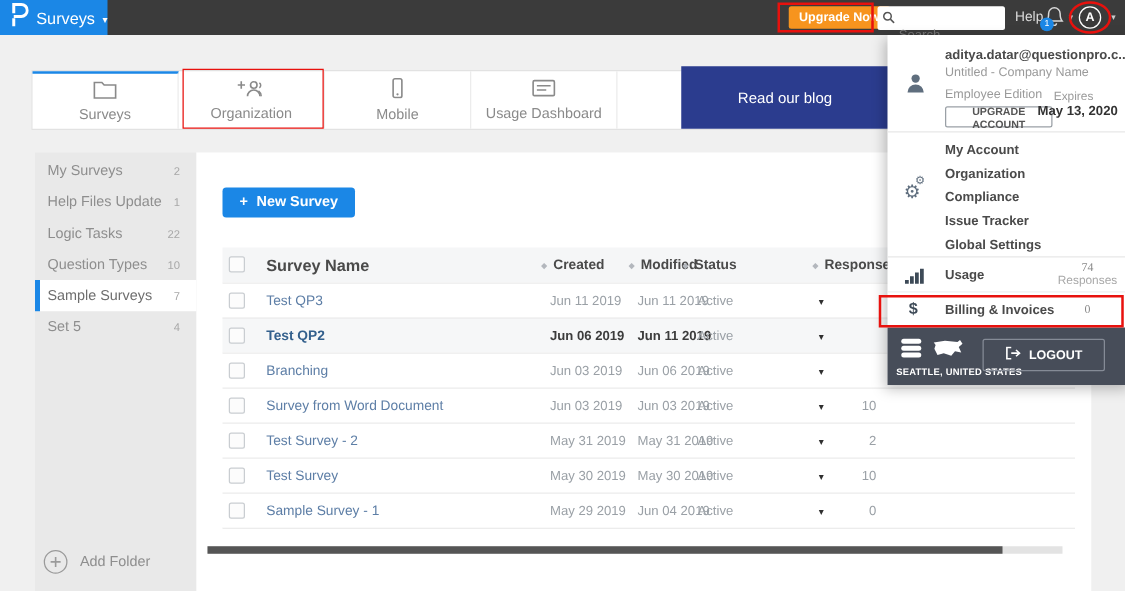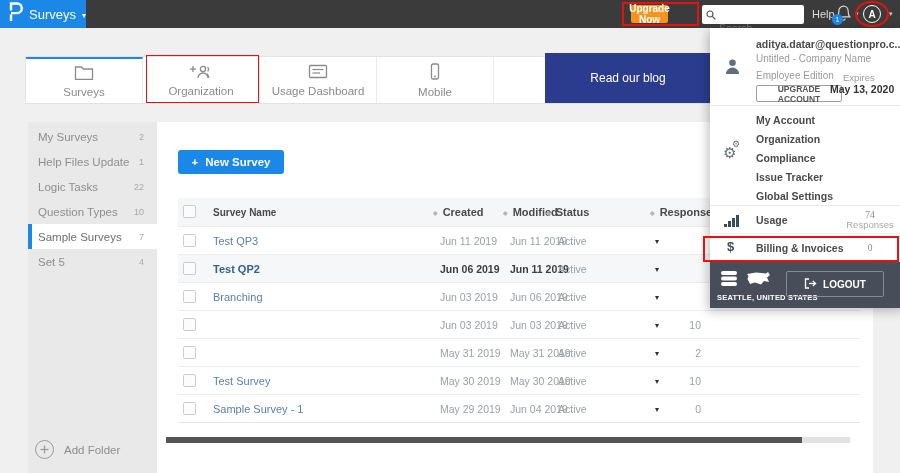--- a/index.html
+++ b/index.html
@@ -5,21 +5,21 @@
   * { box-sizing: border-box; margin: 0; padding: 0; }
   html,body { width:900px; height:473px; }
   body { font-family:"Liberation Sans",sans-serif; background:#f0f0f0; overflow:hidden; position:relative; }
   .abs { position:absolute; }
 
   
   .topbar { position:absolute; top:0; left:0; width:900px; height:28px; background:#3b3b3b; z-index:40; }
   .brand { position:absolute; top:0; left:0; width:86px; height:28px; background:#1b87e6; display:flex; align-items:center; gap:6px; padding-left:8px; cursor:pointer; }
   .brand-name { color:#fff; font-size:13px; }
   .brand-caret { color:#fff; font-size:8px; margin-top:2px; }
-  .upgrade-btn { position:absolute; left:631px; top:5px; width:37px; height:18px; background:#f7941e; color:#fff; font-size:10px; font-weight:bold; border:none; border-radius:2px; display:flex; align-items:center; justify-content:center; cursor:pointer; }
+  .upgrade-btn { position:absolute; left:631px; top:5px; width:81px; height:18px; background:#f7941e; color:#fff; font-size:10px; font-weight:bold; border:none; border-radius:2px; display:flex; align-items:center; justify-content:center; cursor:pointer; }
   .searchbox { position:absolute; left:702px; top:5px; width:102px; height:19px; background:#fff; border-radius:2px; display:flex; align-items:center; padding:0 4px; gap:3px; }
   .searchbox input { border:none; outline:none; width:80px; font-size:10.5px; color:#444; font-family:"Liberation Sans",sans-serif; background:transparent;margin-top:27px; }
   .help { position:absolute; left:812px; top:8px; color:#dcdcdc; font-size:11px; cursor:pointer; }
   .bell-wrap { position:absolute; left:836px; top:5px; width:16px; height:18px; cursor:pointer; }
   .bell-badge { position:absolute; left:832px; top:14px; width:11px; height:11px; border-radius:50%; background:#1b87e6; color:#fff; font-size:7px; display:flex; align-items:center; justify-content:center; z-index:2; }
   .bell-caret { position:absolute; left:855px; top:10px; color:#c9c9c9; font-size:7px; }
   .avatar { position:absolute; left:863px; top:5px; width:18px; height:18px; border:1.5px solid #fff; border-radius:50%; color:#fff; font-size:10px; font-weight:bold; display:flex; align-items:center; justify-content:center; cursor:pointer; }
   .avatar-caret { position:absolute; left:889px; top:10px; color:#c9c9c9; font-size:7px; }
 
   
@@ -42,21 +42,21 @@
   
   .main-panel { position:absolute; left:157px; top:122px; width:716px; height:351px; background:#fff; z-index:3; }
   .new-survey { position:absolute; left:178px; top:150px; width:106px; height:24px; background:#1b87e6; border:none; border-radius:3px; color:#fff; font-size:11.5px; font-weight:bold; display:flex; align-items:center; justify-content:center; gap:7px; cursor:pointer; z-index:5; }
   .table { position:absolute; left:178px; top:198px; width:682px; z-index:5; }
   .thead { position:relative; height:28px; background:#f5f6f7; }
   .trow { position:relative; height:28px; border-top:1px solid #ececec; background:#fff; }
   .trow.shaded { background:#f6f7f8; }
   .table-end { height:0; border-top:1px solid #e6e6e6; }
   .cb { position:absolute; left:5px; top:7px; width:13px; height:13px; border:1px solid #c9cdd1; border-radius:2px; background:#fcfcfc; cursor:pointer; }
   .cell { position:absolute; top:0; height:28px; display:flex; align-items:center; font-size:10.5px; white-space:nowrap; }
-  .hname { left:35px; font-weight:bold; color:#4a4a4a; font-size:10px; }
+  .hname { left:35px; font-weight:bold; color:#4a4a4a; font-size:13px; }
   .hgroup { display:flex; align-items:center; gap:5px; font-weight:bold; color:#4a4a4a; font-size:11px; }
   .sort { font-size:6px; color:#b3b7bd; }
   .cname { left:35px; color:#5d7ea6; font-size:11px; cursor:pointer; }
   .cdate { color:#9aa0a6; }
   .trow.shaded .cname { color:#33608d; font-weight:bold; }
   .trow.shaded .cdate.bolded { color:#3c3c3c; font-weight:bold; }
   .rcaret { position:absolute; left:477px; top:0; height:28px; display:flex; align-items:center; font-size:8px; color:#2f2f2f; cursor:pointer; }
   .cresp { left:485px; width:38px; justify-content:flex-end; color:#9aa0a6; }
   .hscroll-track { position:absolute; left:166px; top:437px; width:684px; height:6px; background:#e3e3e3; z-index:5; }
   .hscroll-thumb { width:636px; height:6px; background:#555; cursor:grab; }
@@ -152,36 +152,36 @@
           <circle cx="13" cy="5" r="2.6" fill="none" stroke="#8a8a8a" stroke-width="1.3"></circle>
           <path d="M8 14 a5 5 0 0 1 10 0" fill="none" stroke="#8a8a8a" stroke-width="1.3"></path>
           <path d="M17.5 3.2 a2.4 2.4 0 0 1 0 4" fill="none" stroke="#8a8a8a" stroke-width="1.2"></path>
           <path d="M19 14 a5.5 5.5 0 0 0 -2.2 -4.3" fill="none" stroke="#8a8a8a" stroke-width="1.2"></path>
         </svg>
     </span>
     <span>Organization</span>
   </div>
   <div class="tab">
     <span>
+      <svg width="12" height="17" viewBox="0 0 12 17">
+          <rect x="2.5" y="1" width="7" height="15" rx="1.5" fill="none" stroke="#8a8a8a" stroke-width="1.3"></rect>
+          <circle cx="6" cy="13.4" r=".9" fill="#8a8a8a"></circle>
+        </svg>
+    </span>
+    <span>Mobile</span>
+  </div>
+  <div class="tab">
+    <span>
       <svg width="20" height="15" viewBox="0 0 20 15">
           <rect x="1.5" y="1.5" width="17" height="12" rx="1" fill="none" stroke="#8a8a8a" stroke-width="1.3"></rect>
           <line x1="4.5" y1="5.5" x2="15.5" y2="5.5" stroke="#8a8a8a" stroke-width="1.2"></line>
           <line x1="4.5" y1="9" x2="12" y2="9" stroke="#8a8a8a" stroke-width="1.2"></line>
         </svg>
     </span>
     <span>Usage Dashboard</span>
-  </div>
-  <div class="tab">
-    <span>
-      <svg width="12" height="17" viewBox="0 0 12 17">
-          <rect x="2.5" y="1" width="7" height="15" rx="1.5" fill="none" stroke="#8a8a8a" stroke-width="1.3"></rect>
-          <circle cx="6" cy="13.4" r=".9" fill="#8a8a8a"></circle>
-        </svg>
-    </span>
-    <span>Mobile</span>
   </div>
 </div>
 
 <div class="blog-banner">Read our blog</div>
 
 <div class="sidebar">
   <div class="side-item" style="margin-top:2px">
     <span class="lbl">My Surveys</span>
     <span class="cnt">2</span>
   </div>
@@ -270,29 +270,31 @@
     <span class="cell cname">Branching</span>
     <span class="cell cdate" style="left:262px">Jun 03 2019</span>
     <span class="cell cdate" style="left:332px">Jun 06 2019</span>
     <span class="cell cdate" style="left:380px">Active</span>
     <span class="rcaret">▾</span>
     <span class="cell cresp"></span>
   </div>
 
   <div class="trow">
     <span class="cb"></span>
+    <span class="cell cname">Survey from Word Document</span>
     <span class="cell cdate" style="left:262px">Jun 03 2019</span>
     <span class="cell cdate" style="left:332px">Jun 03 2019</span>
     <span class="cell cdate" style="left:380px">Active</span>
     <span class="rcaret">▾</span>
     <span class="cell cresp">10</span>
   </div>
 
   <div class="trow">
     <span class="cb"></span>
+    <span class="cell cname">Test Survey - 2</span>
     <span class="cell cdate" style="left:262px">May 31 2019</span>
     <span class="cell cdate" style="left:332px">May 31 2019</span>
     <span class="cell cdate" style="left:380px">Active</span>
     <span class="rcaret">▾</span>
     <span class="cell cresp">2</span>
   </div>
 
   <div class="trow">
     <span class="cb"></span>
     <span class="cell cname">Test Survey</span>

